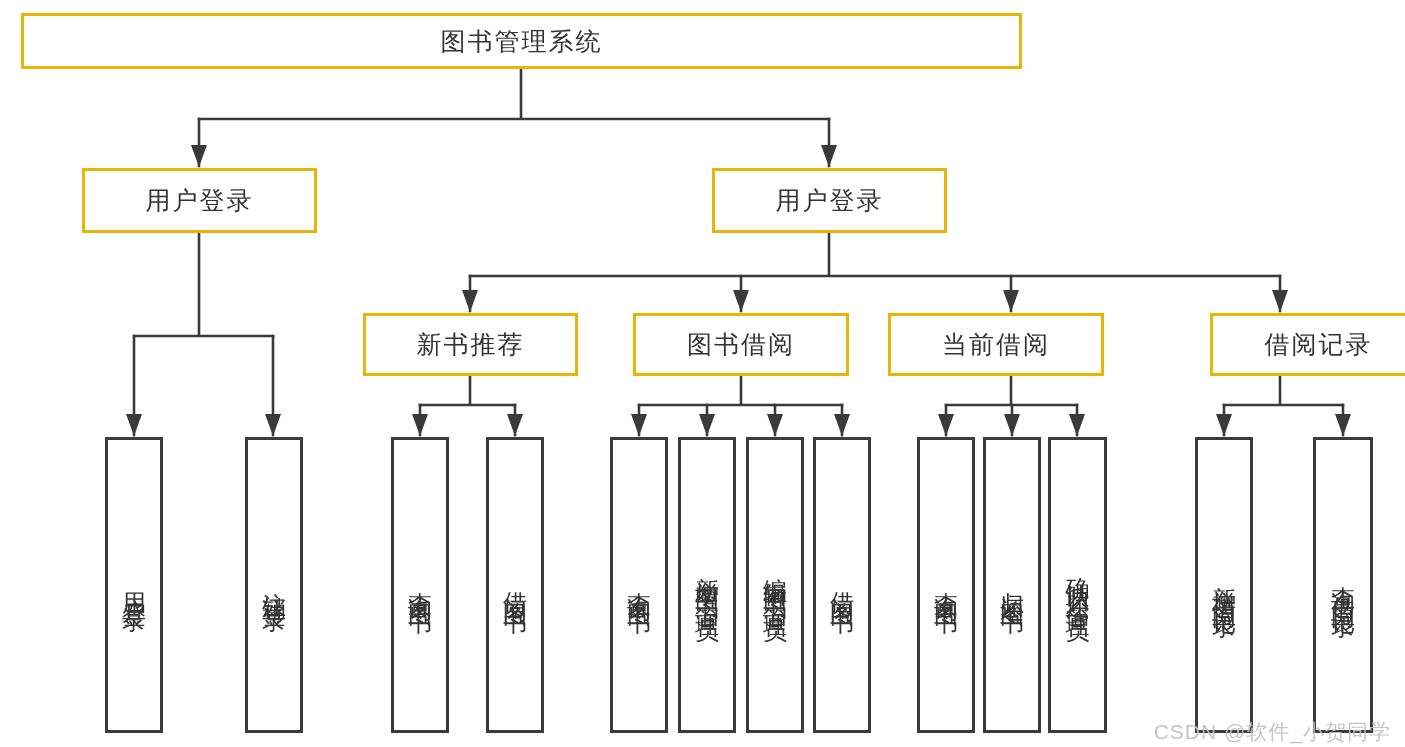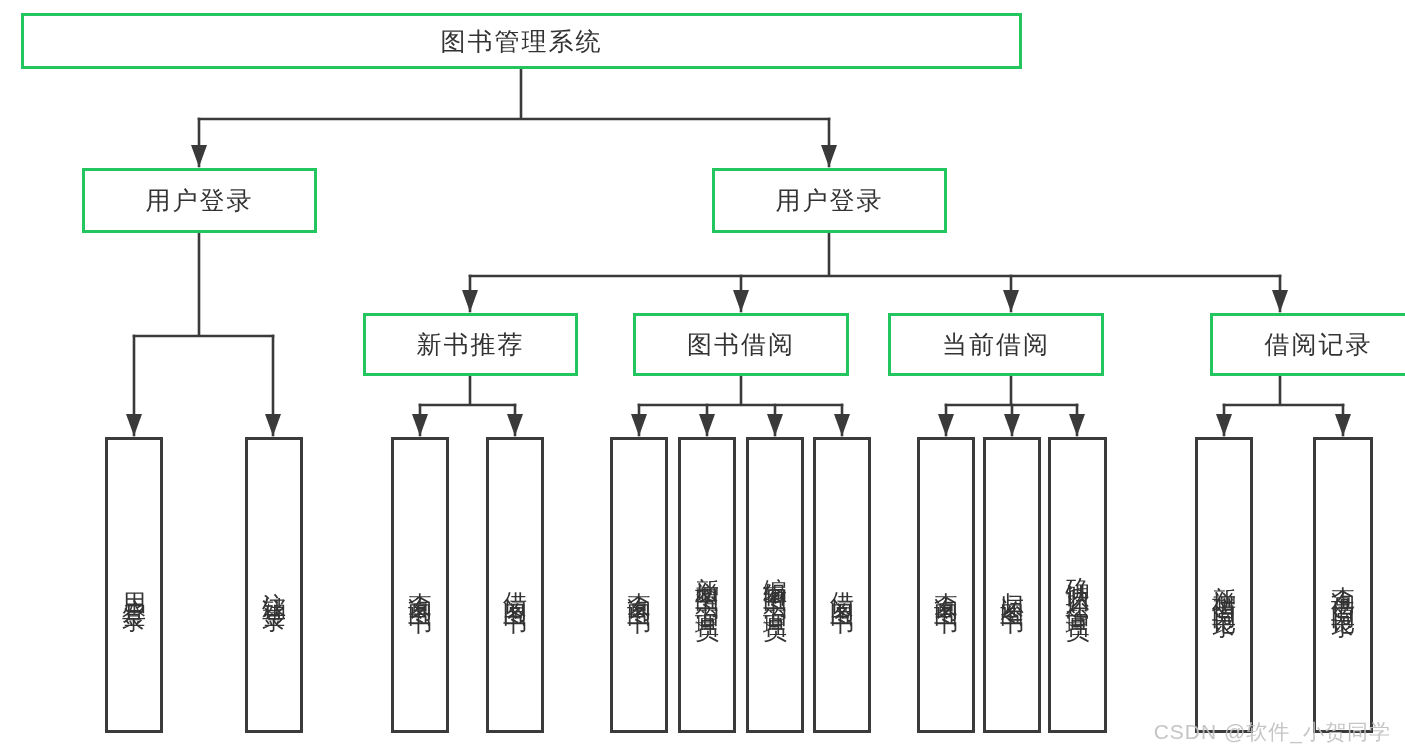--- a/index.html
+++ b/index.html
@@ -13,21 +13,21 @@
   }
   .wires {
     position: absolute;
     left: 0; top: 0;
     width: 1405px; height: 747px;
     z-index: 0;
   }
   .node {
     position: absolute;
     box-sizing: border-box;
-    border: 3px solid #22c55e;
+    border: 3px solid #eab308;
     background: #ffffff;
     display: flex;
     align-items: center;
     justify-content: center;
     z-index: 1;
   }
   .node span {
     color: #333333;
     font-size: 25px;
     letter-spacing: 2px;

